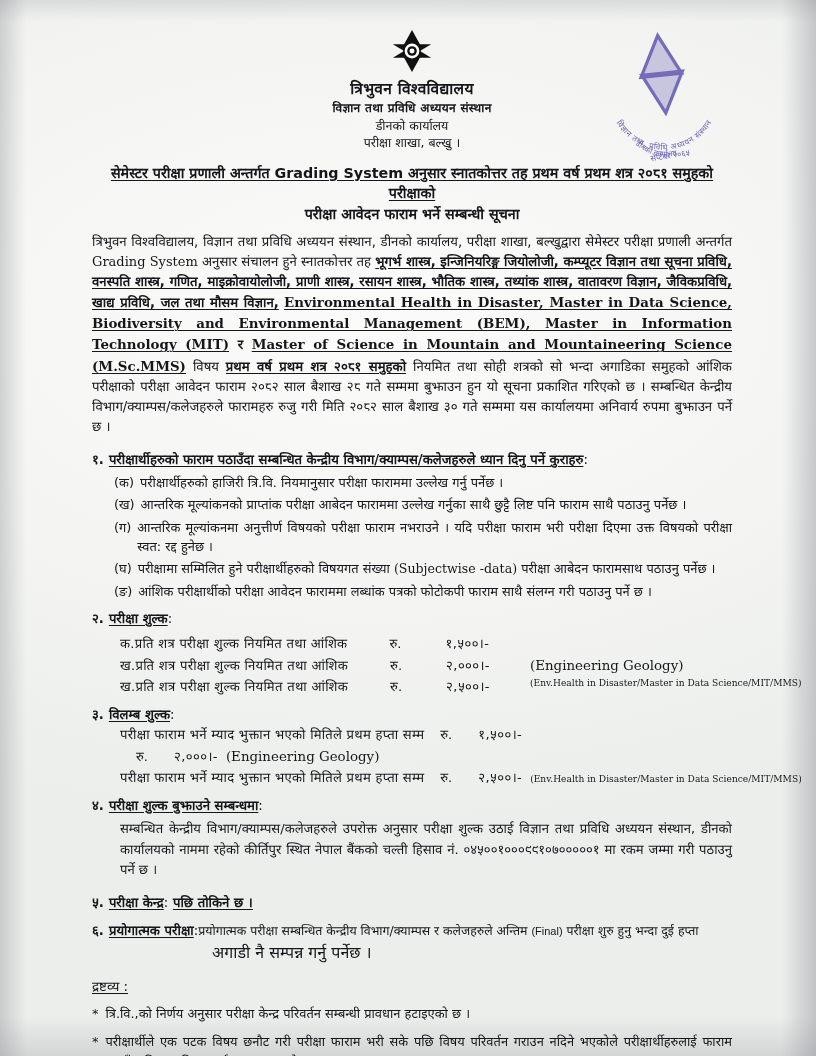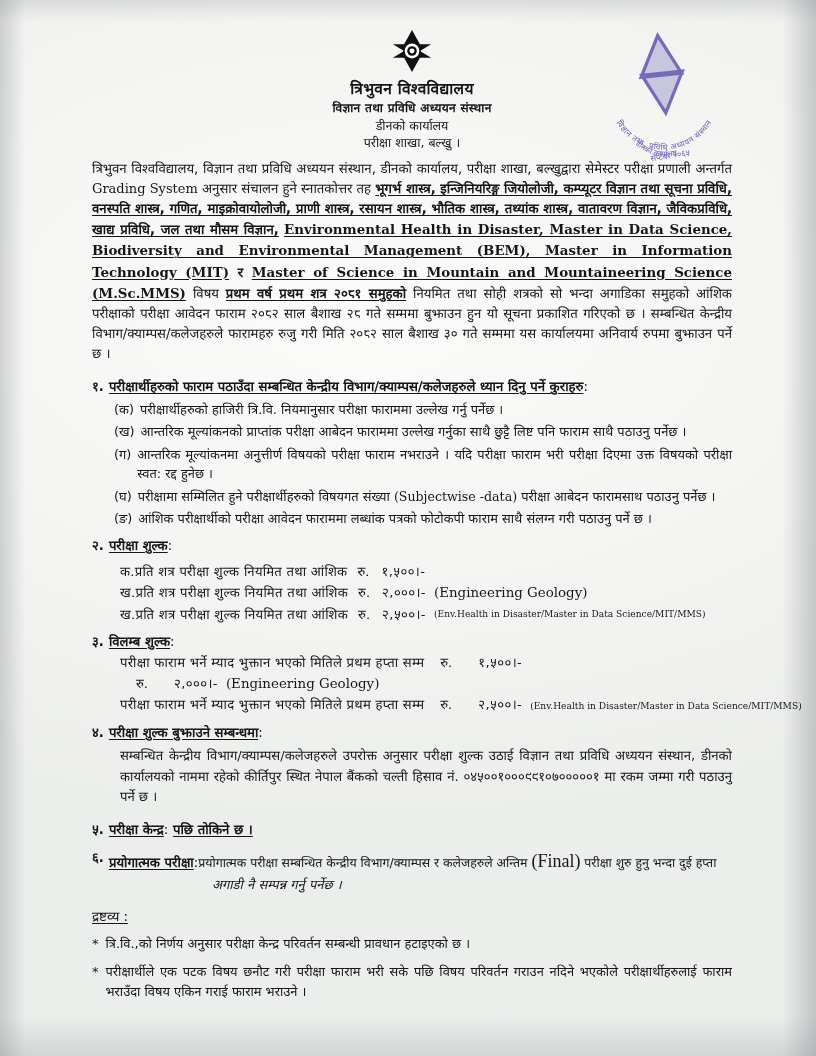--- a/index.html
+++ b/index.html
@@ -165,24 +165,25 @@
     font-size: 12.6px;
   }
 
   
   .fee-list {
     margin-top: 5px;
     padding-left: 28px;
   }
   .fee-row {
     display: flex;
-    align-items: center;
+    align-items: flex-start;
     font-size: 13.1px;
     line-height: 1.62;
     white-space: nowrap;
+    gap: 32px;
   }
   .fee-desc { letter-spacing: 0.3px; }
   .fee-rs { margin-left: 10px; }
   .fee-amt { margin-left: 12px; letter-spacing: 0.4px; }
   .fee-note {
     margin-left: 8px;
     font-family: "DejaVu Serif", "Liberation Serif", serif;
   }
   .fee-note.big { font-size: 13.4px; }
   .fee-note.small { font-size: 9.1px; }
@@ -214,28 +215,27 @@
     margin-top: 8px;
     font-size: 13.2px;
     line-height: 1.5;
     display: flex;
     align-items: flex-start;
     gap: 5px;
   }
   .inline-sec .sec-body { flex: 1 1 auto; }
   .inline-sec .small-run { font-size: 12.4px; }
   .inline-sec .en-plain {
-    font-family: Liberation Serif, serif;
-    font-size: 18px;
+    font-family: Liberation Sans, sans-serif;
+    font-size: 11px;
   }
   .inline-cont {
     padding-left: 120px;
-    font-size: 13px;
+    font-size: 16px;
     line-height: 1.5;
-    font-style: italic;
   }
 
   
   .notes-head {
     margin-top: 12px;
     font-size: 13.4px;
     font-weight: 400;
     text-decoration: underline;
     text-underline-offset: 2px;
     display: inline-block;
@@ -308,20 +308,24 @@
       </svg>
     </div>
 
     <div class="org-lines">
       <div class="org-name-1">त्रिभुवन विश्वविद्यालय</div>
       <div class="org-name-2">विज्ञान तथा प्रविधि अध्ययन संस्थान</div>
       <div class="org-name-3">डीनको कार्यालय</div>
       <div class="org-name-4">परीक्षा शाखा, बल्खु ।</div>
     </div>
 
+    <div class="title-block">
+      <span class="title-line-1">सेमेस्टर परीक्षा प्रणाली अन्तर्गत Grading System अनुसार स्नातकोत्तर तह प्रथम वर्ष प्रथम शत्र २०८१ समुहको परीक्षाको</span>
+      <span class="title-line-2">परीक्षा आवेदन फाराम भर्ने सम्बन्धी सूचना</span>
+    </div>
 
     <p class="body-para">
       <span>त्रिभुवन विश्वविद्यालय, विज्ञान तथा प्रविधि अध्ययन संस्थान, डीनको कार्यालय, परीक्षा शाखा, बल्खुद्वारा सेमेस्टर परीक्षा प्रणाली अन्तर्गत </span><span class="en-plain">Grading System</span><span> अनुसार संचालन हुने स्नातकोत्तर तह </span><span class="u">भूगर्भ शास्त्र, इन्जिनियरिङ्ग जियोलोजी, कम्प्यूटर विज्ञान तथा सूचना प्रविधि, वनस्पति शास्त्र, गणित, माइक्रोवायोलोजी, प्राणी शास्त्र, रसायन शास्त्र, भौतिक शास्त्र, तथ्यांक शास्त्र, वातावरण विज्ञान, जैविकप्रविधि, खाद्य प्रविधि, जल तथा मौसम विज्ञान,</span>
       <span class="en-bold">Environmental Health in Disaster, Master in Data Science, Biodiversity and Environmental Management (BEM), Master in Information Technology (MIT)</span><span class="en-bold" style="text-decoration:none;font-family:'DejaVu Sans',sans-serif;"> र </span><span class="en-bold">Master of Science in Mountain and Mountaineering Science (M.Sc.MMS)</span><span> विषय </span><span class="u">प्रथम वर्ष प्रथम शत्र २०८१ समुहको</span><span> नियमित तथा सोही शत्रको सो भन्दा अगाडिका समुहको आंशिक परीक्षाको परीक्षा आवेदन फाराम २०८२ साल बैशाख २८ गते सम्ममा बुझाउन हुन यो सूचना प्रकाशित गरिएको छ । सम्बन्धित केन्द्रीय विभाग/क्याम्पस/कलेजहरुले फारामहरु रुजु गरी मिति २०८२ साल बैशाख ३० गते सम्ममा यस कार्यालयमा अनिवार्य रुपमा बुझाउन पर्ने छ ।</span>
     </p>
 
     <div class="section">
       <div class="sec-head">
         <span class="sec-num">१.</span>
         <span><span class="sec-title">परीक्षार्थीहरुको फाराम पठाउँदा सम्बन्धित केन्द्रीय विभाग/क्याम्पस/कलेजहरुले ध्यान दिनु पर्ने कुराहरु</span><span class="sec-title-plain">:</span></span>

